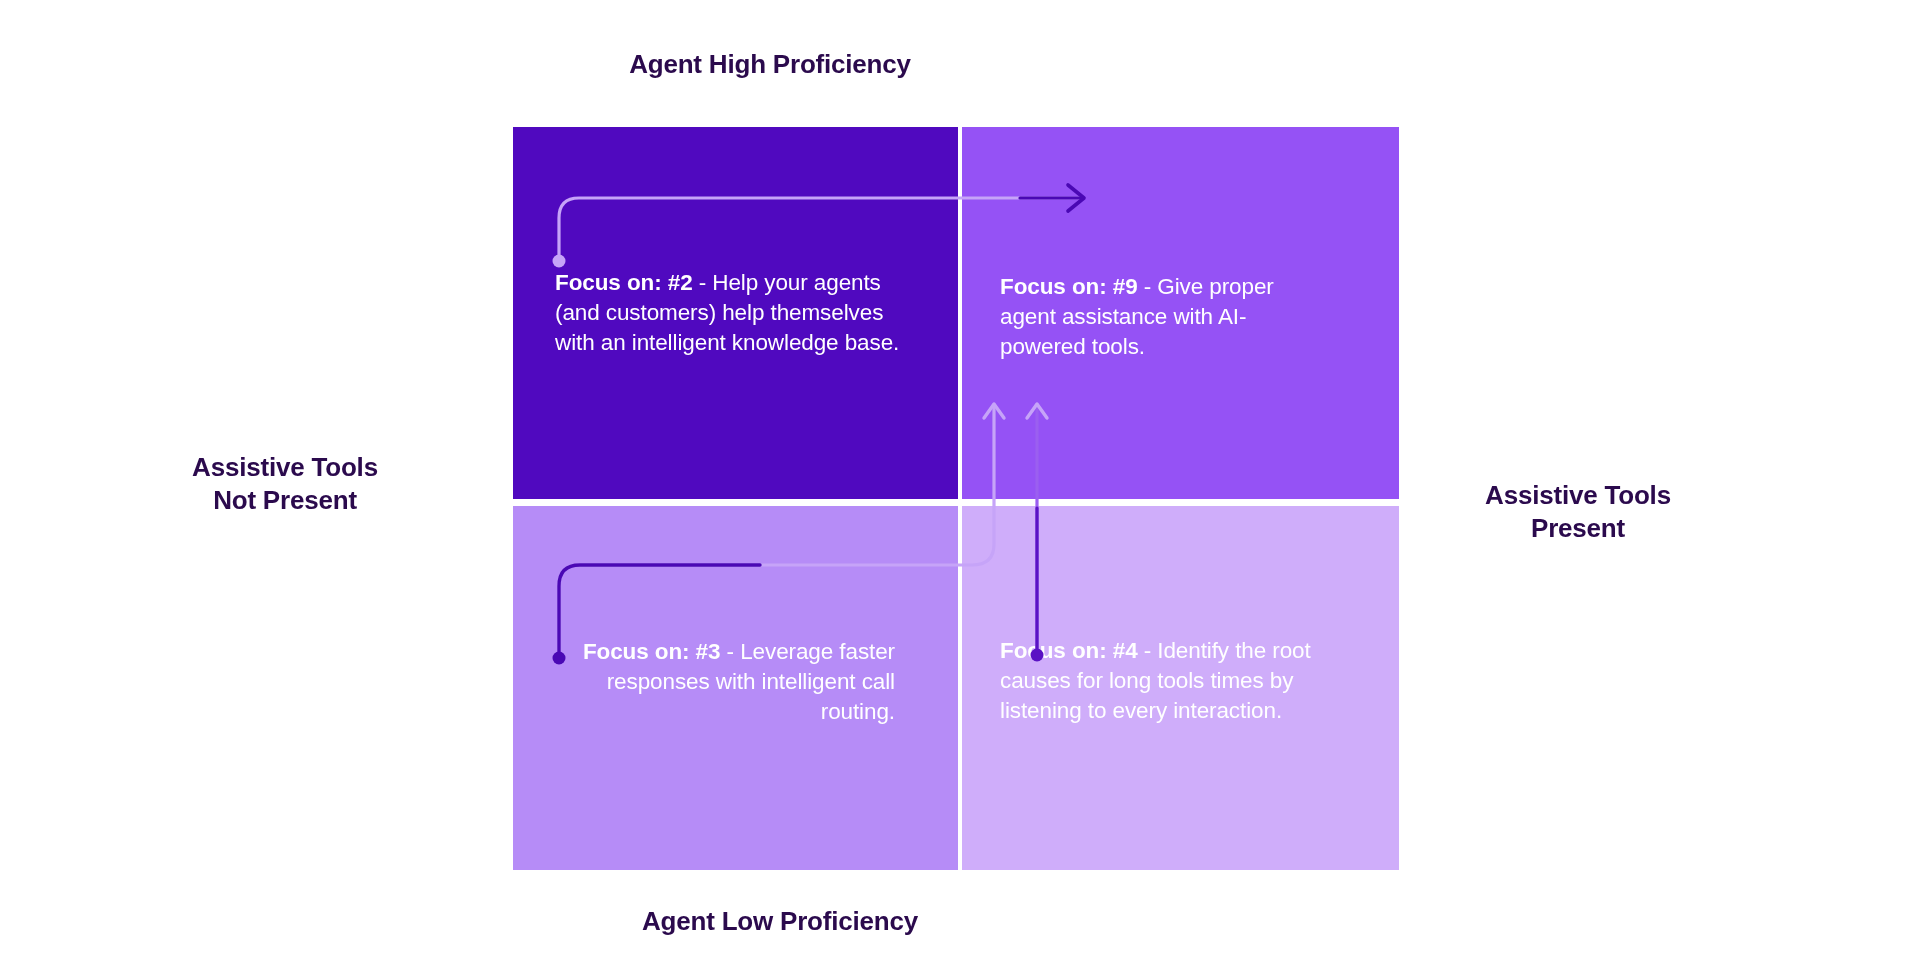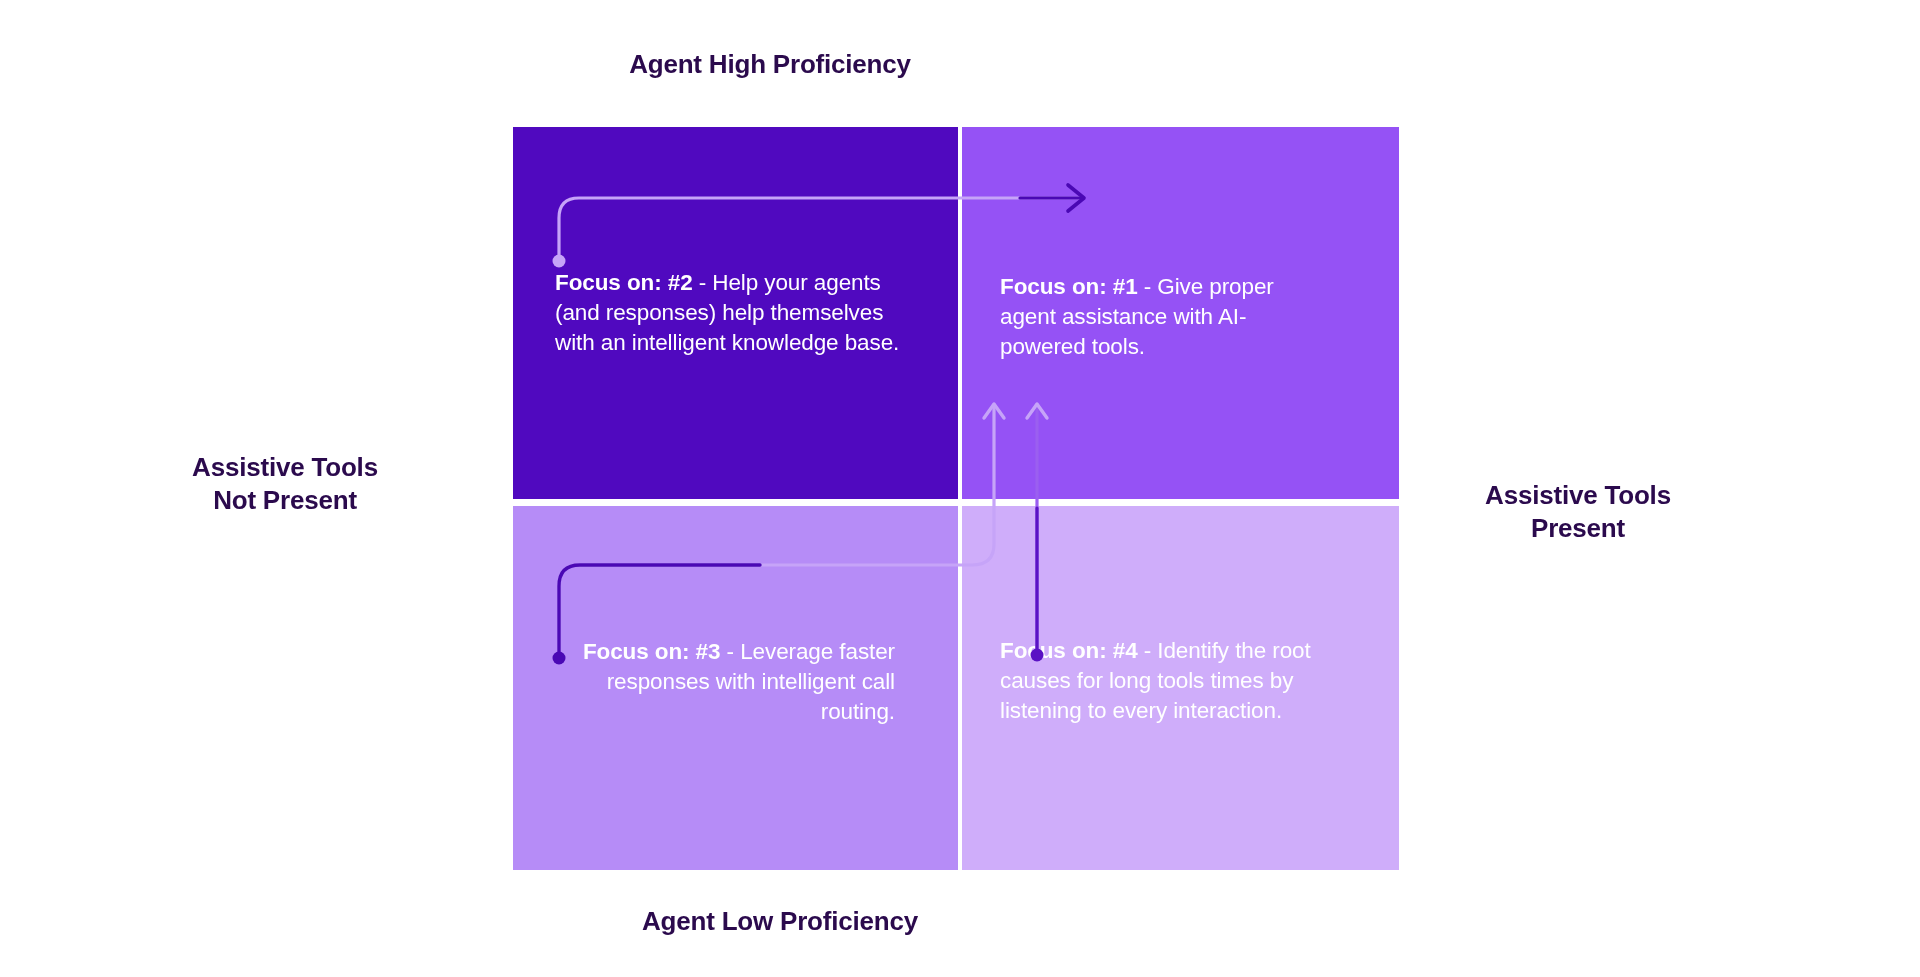--- a/index.html
+++ b/index.html
@@ -108,27 +108,27 @@
 
   <div class="axis-label" id="label-right">Assistive Tools
 Present</div>
 
   <div class="axis-label" id="label-bottom">Agent Low Proficiency</div>
 
   <div id="matrix">
 
     <div class="quad" id="quad-tl">
       <div class="quad-text" id="text-tl">
-        <b>Focus on: #2</b><span> - Help your agents (and responses) help themselves with an intelligent knowledge base.</span>
+        <b>Focus on: #2</b><span> - Help your agents (and customers) help themselves with an intelligent knowledge base.</span>
       </div>
     </div>
 
     <div class="quad" id="quad-tr">
       <div class="quad-text" id="text-tr">
-        <b>Focus on: #1</b><span> - Give proper agent assistance with AI-powered tools.</span>
+        <b>Focus on: #9</b><span> - Give proper agent assistance with AI-powered tools.</span>
       </div>
     </div>
 
     <div class="quad" id="quad-bl">
       <div class="quad-text" id="text-bl">
         <b>Focus on: #3</b><span> - Leverage faster responses with intelligent call routing.</span>
       </div>
     </div>
 
     <div class="quad" id="quad-br">

